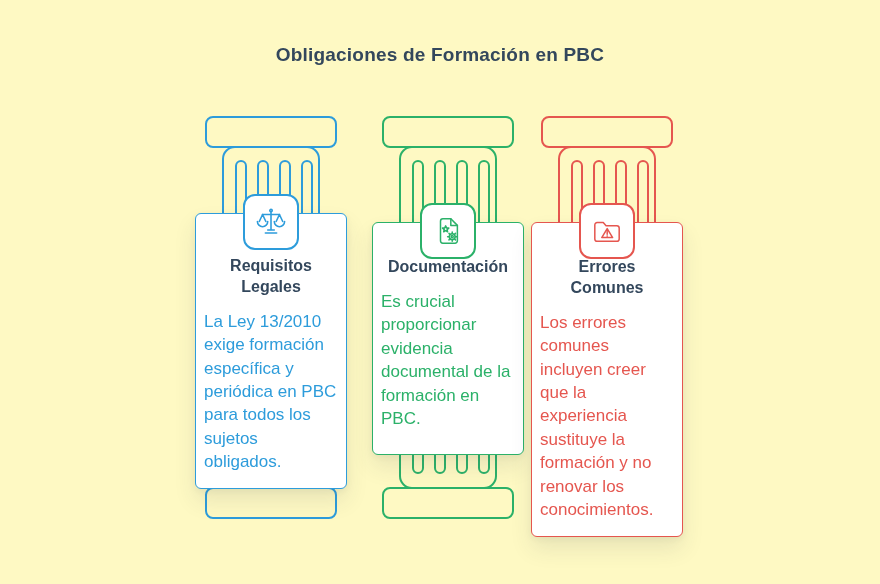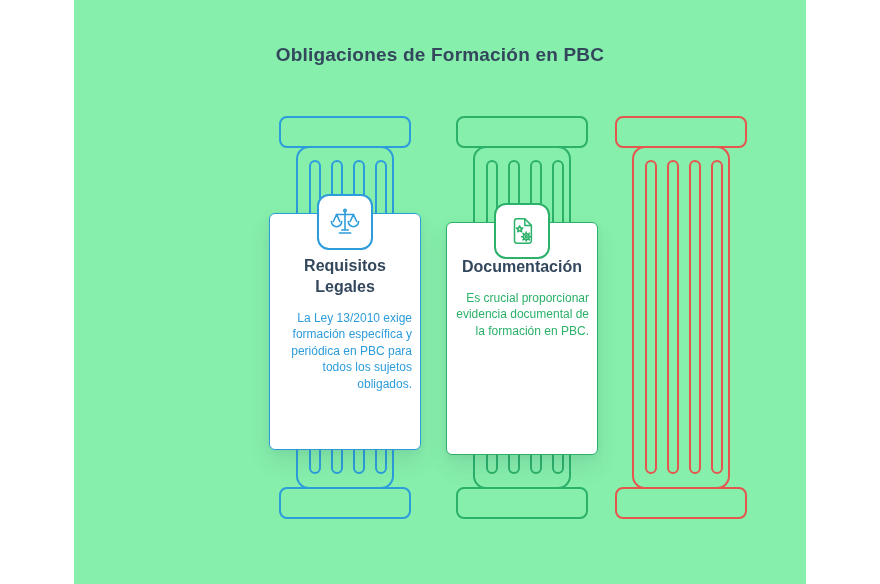--- a/index.html
+++ b/index.html
@@ -1,16 +1,16 @@
 <!DOCTYPE html>
 <html><head>
 <meta charset="utf-8">
 <style>
   body{margin:0;background:#fff;font-family:"Liberation Sans",sans-serif;}
-  .stage{position:relative;width:732px;height:584px;background:#86efac;overflow:hidden;margin:0 auto;}
+  .stage{position:relative;width:880px;height:584px;background:#fef9c3;overflow:hidden;margin:0 auto;}
   .main-title{position:absolute;top:44px;left:0;width:100%;text-align:center;
     font-size:19px;font-weight:700;color:#33475C;letter-spacing:.2px;}
 
   .column{position:absolute;top:115px;width:160px;height:405px;color:var(--accent);}
   .col-a{left:191px;--accent:#2D9CDB;}
   .col-b{left:368px;--accent:#2BB169;}
   .col-c{left:527px;--accent:#E5564F;}
 
   .pillar{position:absolute;left:12px;top:0;display:block;}
 
@@ -19,21 +19,21 @@
     box-shadow:0 12px 22px rgba(45,62,80,.10),0 2px 6px rgba(45,62,80,.06);
     padding:42px 8px 14px;}
   .col-a .card{top:98px;min-height:237px;}
   .col-b .card,.col-c .card{top:107px;min-height:233px;padding-top:34px;}
 
   .badge{position:absolute;top:-20px;left:50%;transform:translateX(-50%);
     width:52px;height:52px;background:#fff;border:2px solid var(--accent);
     border-radius:12px;display:flex;align-items:center;justify-content:center;}
 
   .card-title{margin:0;font-size:16px;line-height:1.3;font-weight:700;color:#33475C;text-align:center;}
-  .card-body{margin:12px 0 0;font-size:12px;line-height:1.38;text-align:right;color:var(--accent);}
+  .card-body{margin:12px 0 0;font-size:17px;line-height:1.38;text-align:left;color:var(--accent);}
 
   .icon-svg{display:block;}
 </style>
 </head>
 <body>
 
 <svg width="0" height="0" style="position:absolute" aria-hidden="true">
   <defs>
     <g id="pillar-shape" fill="none" stroke="currentColor" stroke-width="2">
       <rect x="3" y="2" width="130" height="30" rx="7"></rect>
@@ -91,15 +91,27 @@
       </div>
       <h3 class="card-title">Documentación</h3>
       <p class="card-body">Es crucial proporcionar evidencia documental de la formación en PBC.</p>
     </div>
   </div>
 
   <div class="column col-c">
     <svg class="pillar" viewBox="0 0 136 405" width="136" height="405">
         <use href="#pillar-shape"></use>
       </svg>
+    <div class="card">
+      <div class="badge">
+        <svg class="icon-svg" viewBox="0 0 32 32" width="30" height="30" fill="none" stroke="currentColor" stroke-width="1.6" stroke-linecap="round" stroke-linejoin="round">
+          <path d="M3 9.5 A2.5 2.5 0 0 1 5.5 7 H12 L15 10.5 H26.5 A2.5 2.5 0 0 1 29 13 V24.5 A2.5 2.5 0 0 1 26.5 27 H5.5 A2.5 2.5 0 0 1 3 24.5 Z"></path>
+          <path d="M16.2 13.5 L22 23 H10.4 Z"></path>
+          <path d="M16.2 16.5 V19.5"></path>
+          <circle cx="16.2" cy="21.3" r="0.9" fill="currentColor" stroke="none"></circle>
+        </svg>
+      </div>
+      <h3 class="card-title">Errores Comunes</h3>
+      <p class="card-body">Los errores comunes incluyen creer que la experiencia sustituye la formación y no renovar los conocimientos.</p>
+    </div>
   </div>
 
 </div>
 
 </body></html>

